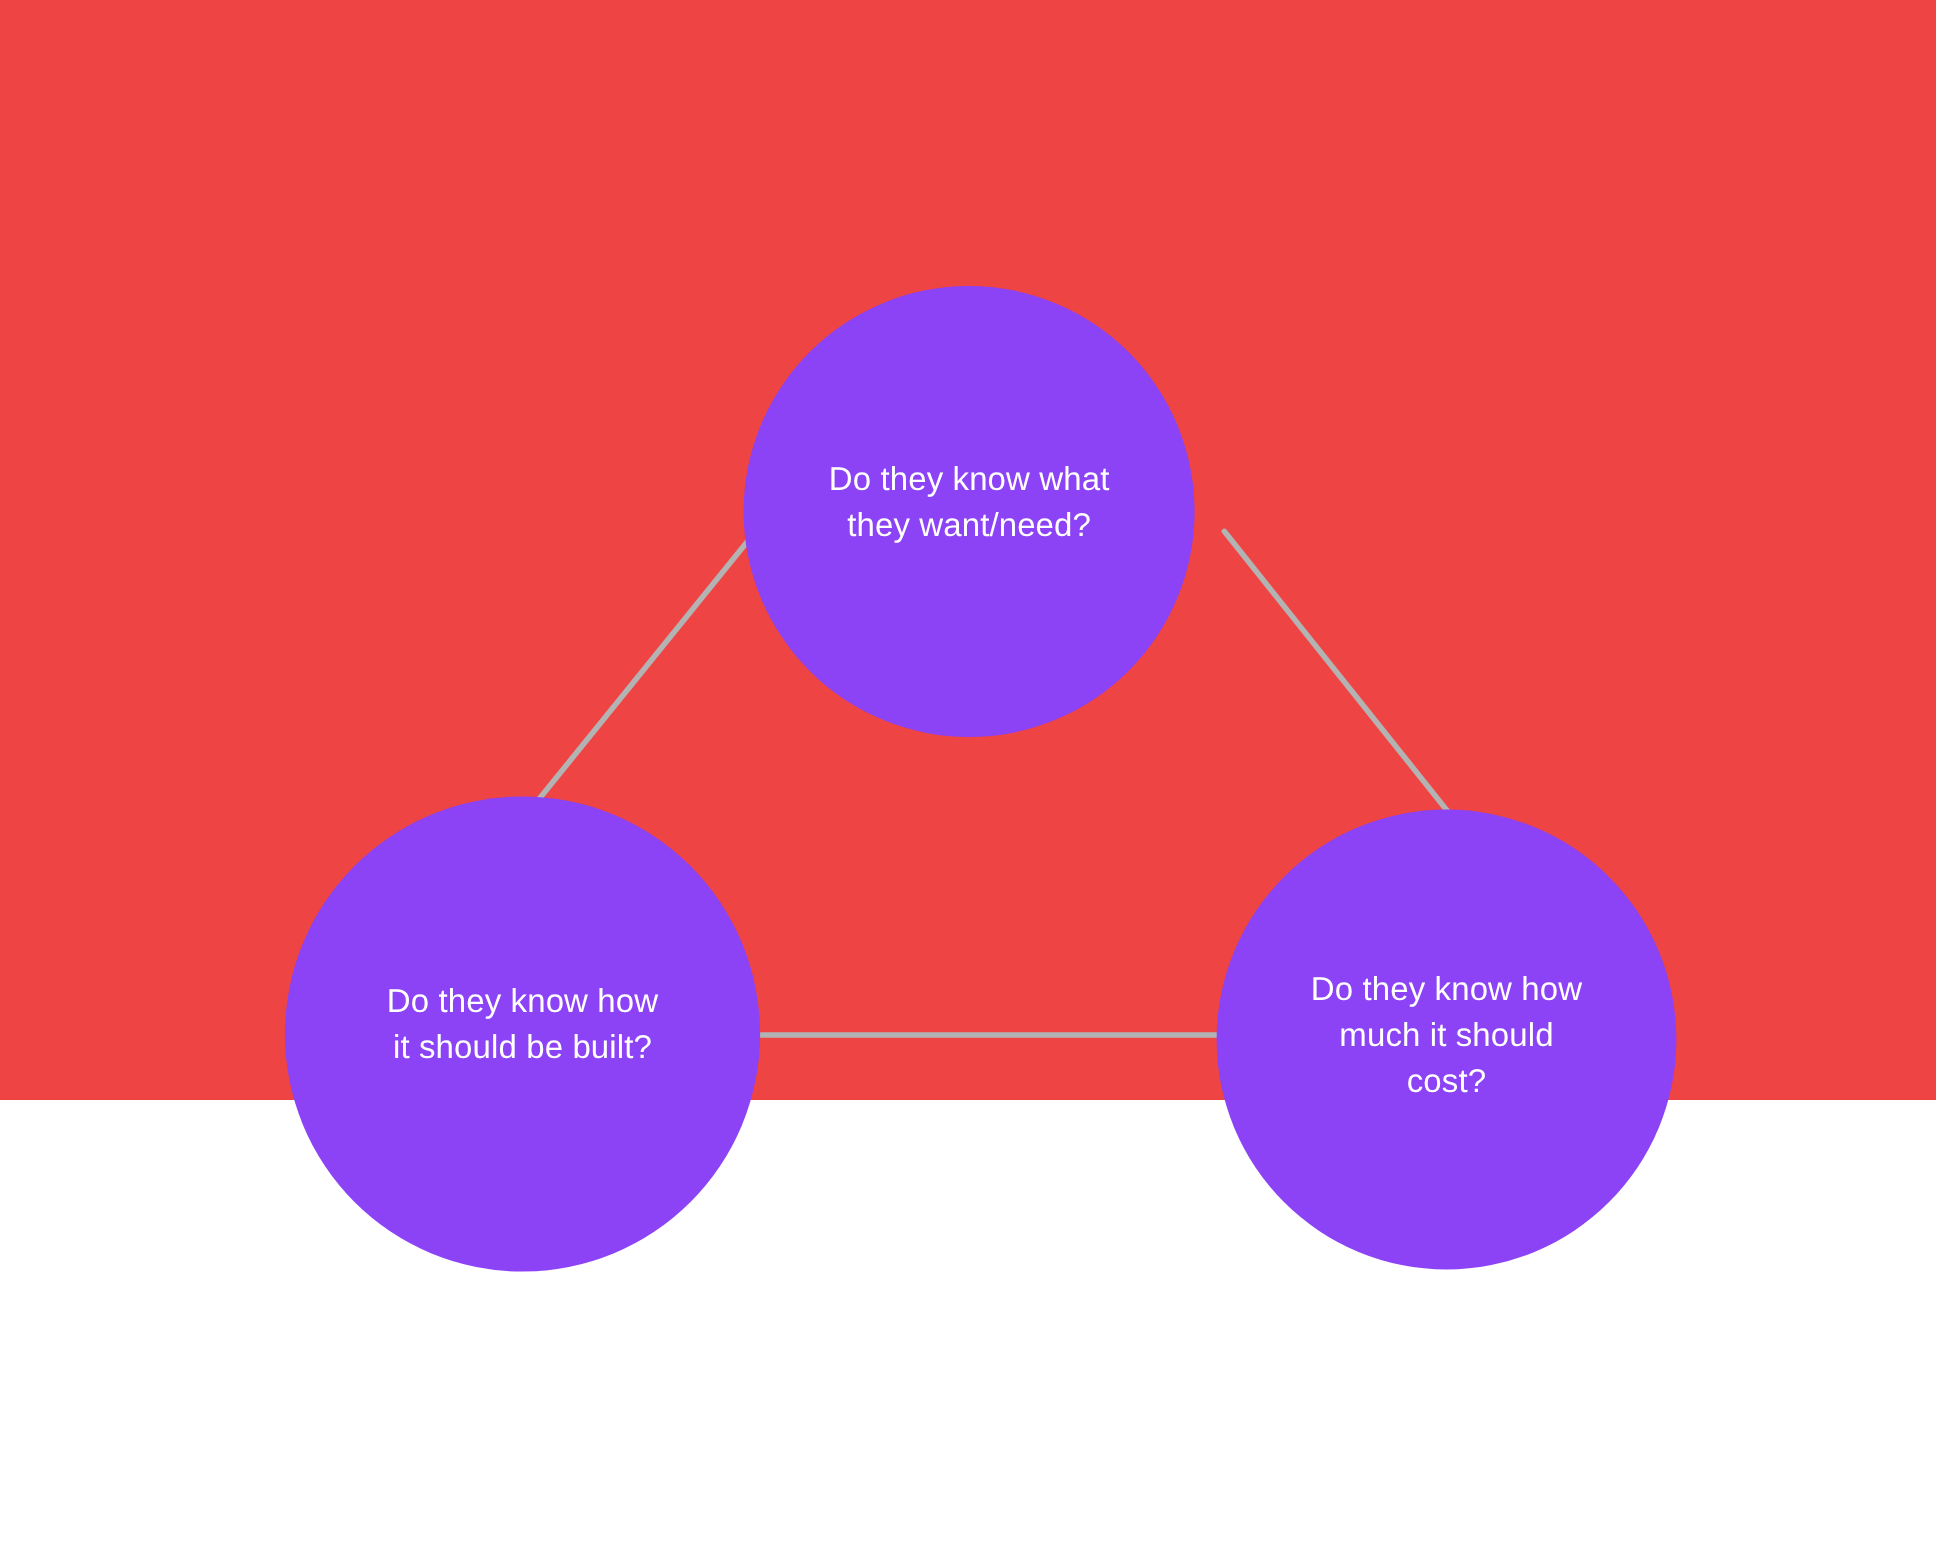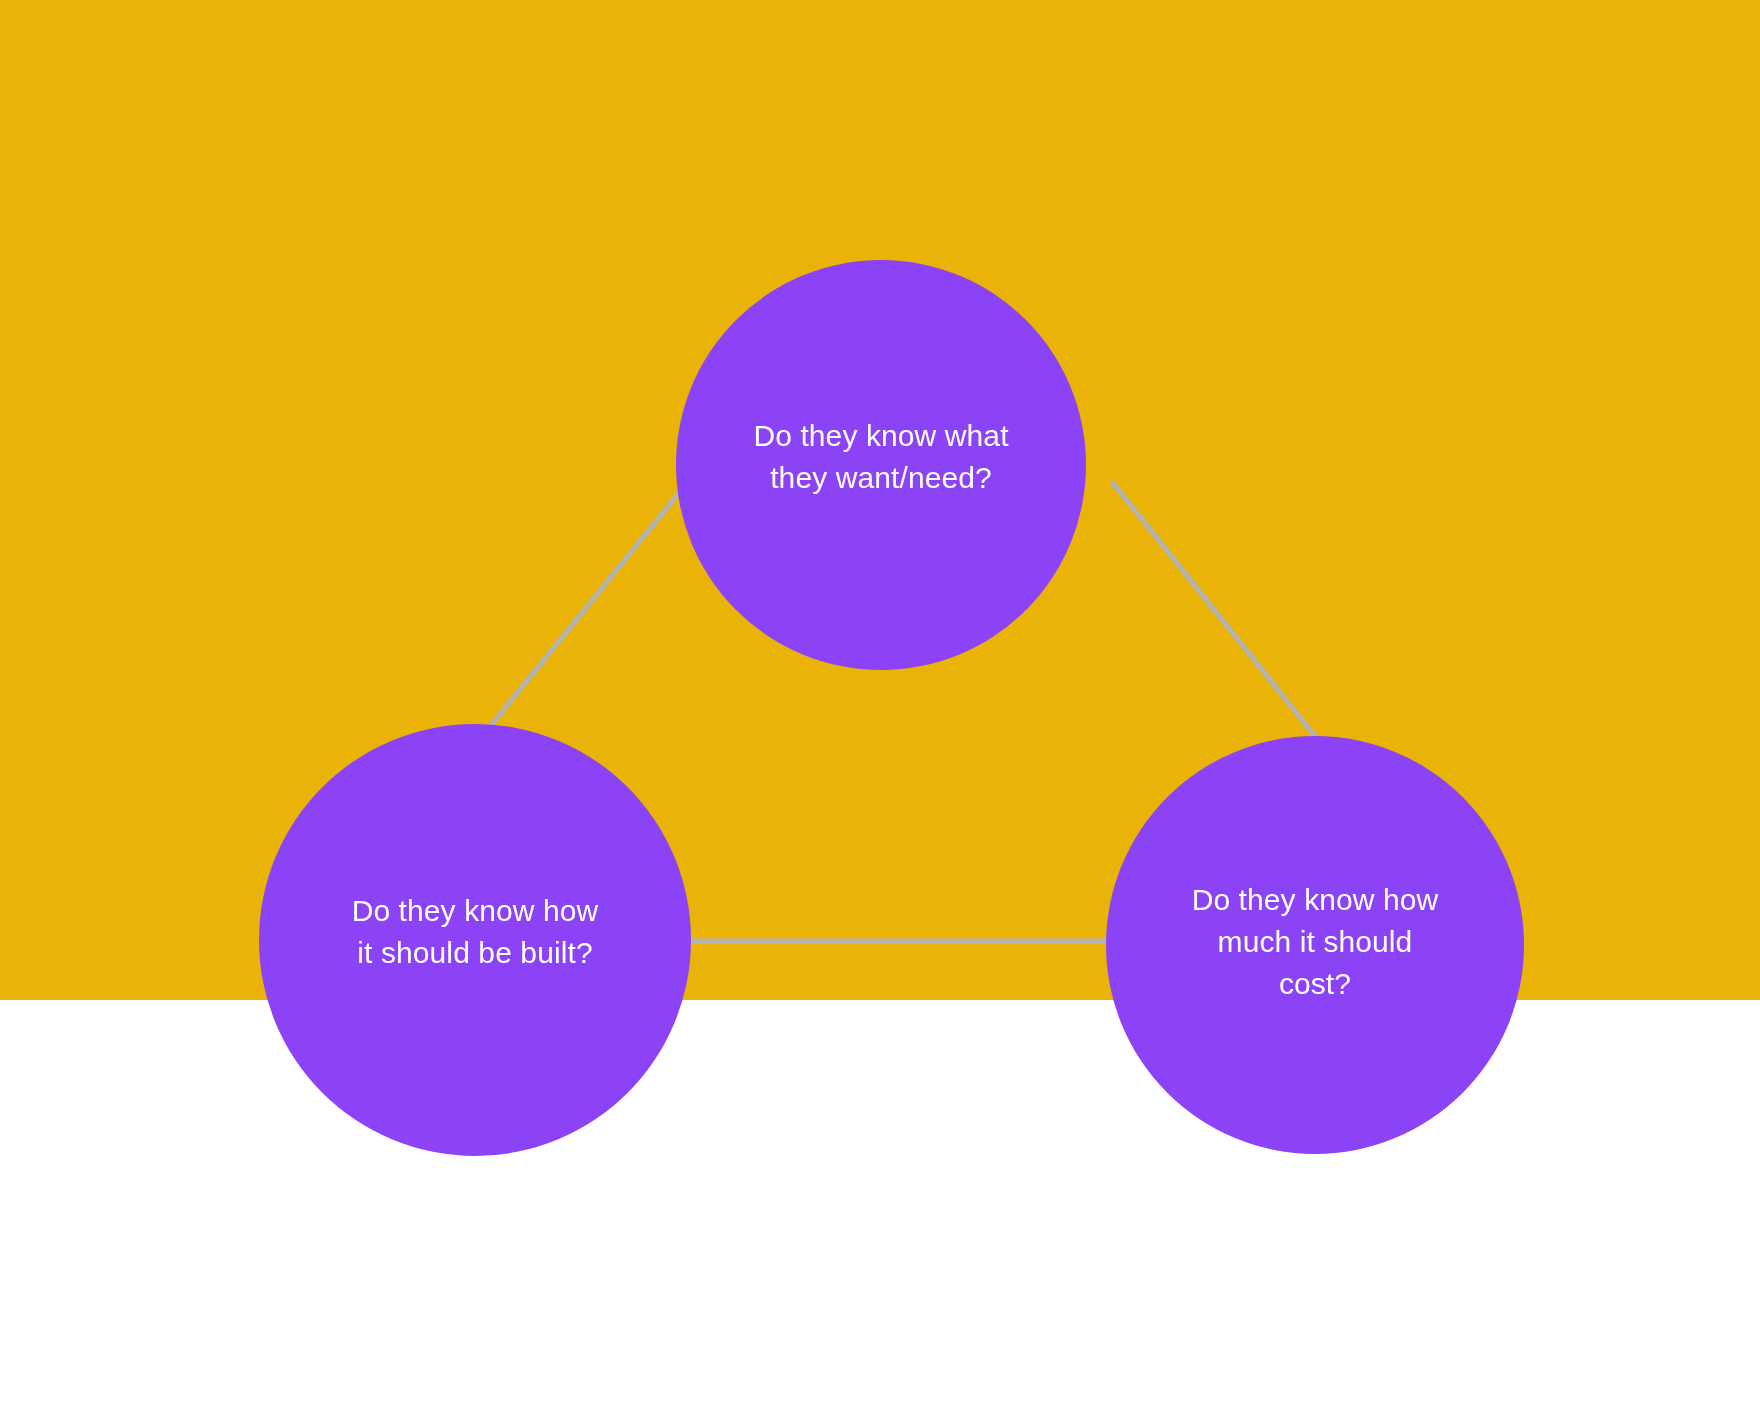--- a/index.html
+++ b/index.html
@@ -10,21 +10,21 @@
   body {
     width: 1760px;
     height: 1408px;
     font-family: "Liberation Sans", sans-serif;
     overflow: hidden;
   }
   #venn-canvas {
     position: relative;
     width: 1760px;
     height: 1000px;
-    background: #eab308;
+    background: #ef4444;
   }
   #connector-layer {
     position: absolute;
     left: 0;
     top: 0;
     width: 1760px;
     height: 1408px;
   }
   .node-circle {
     position: absolute;

